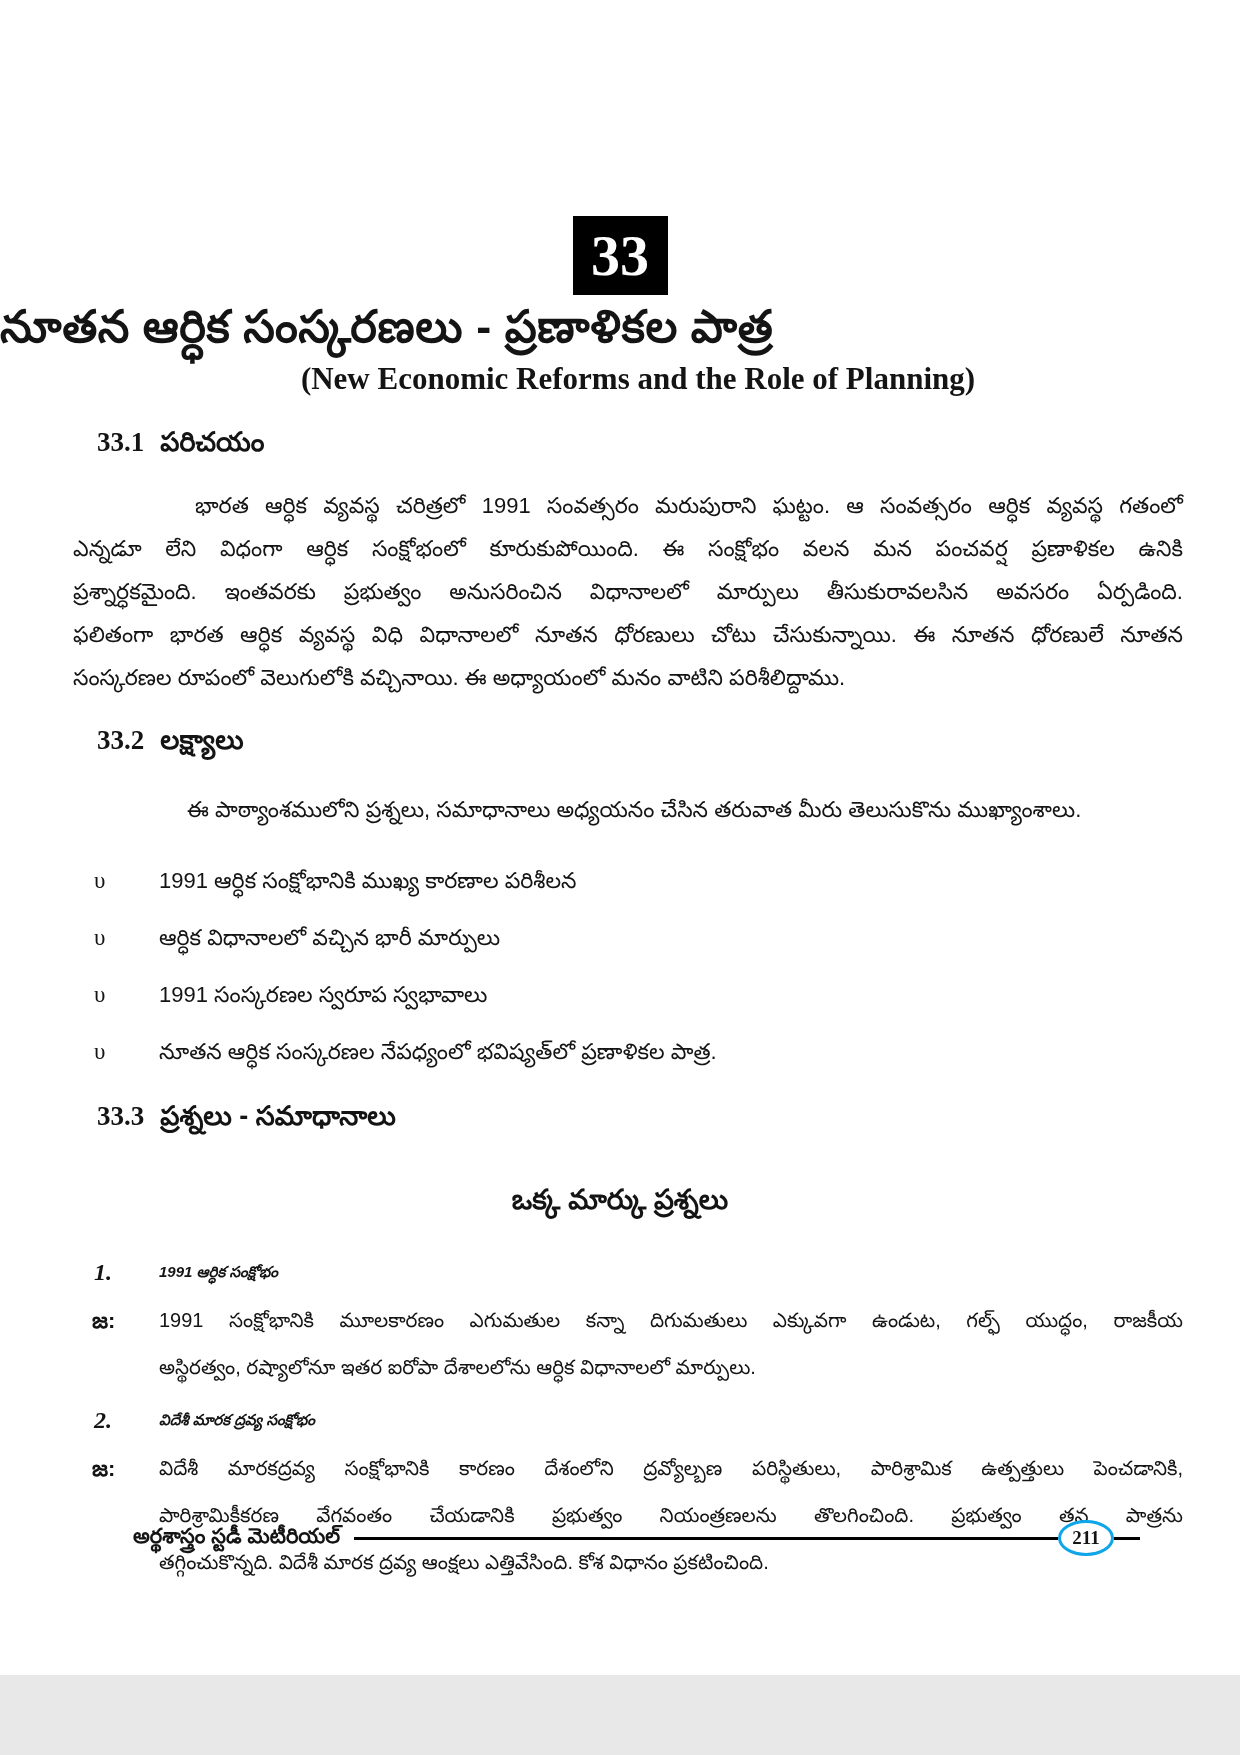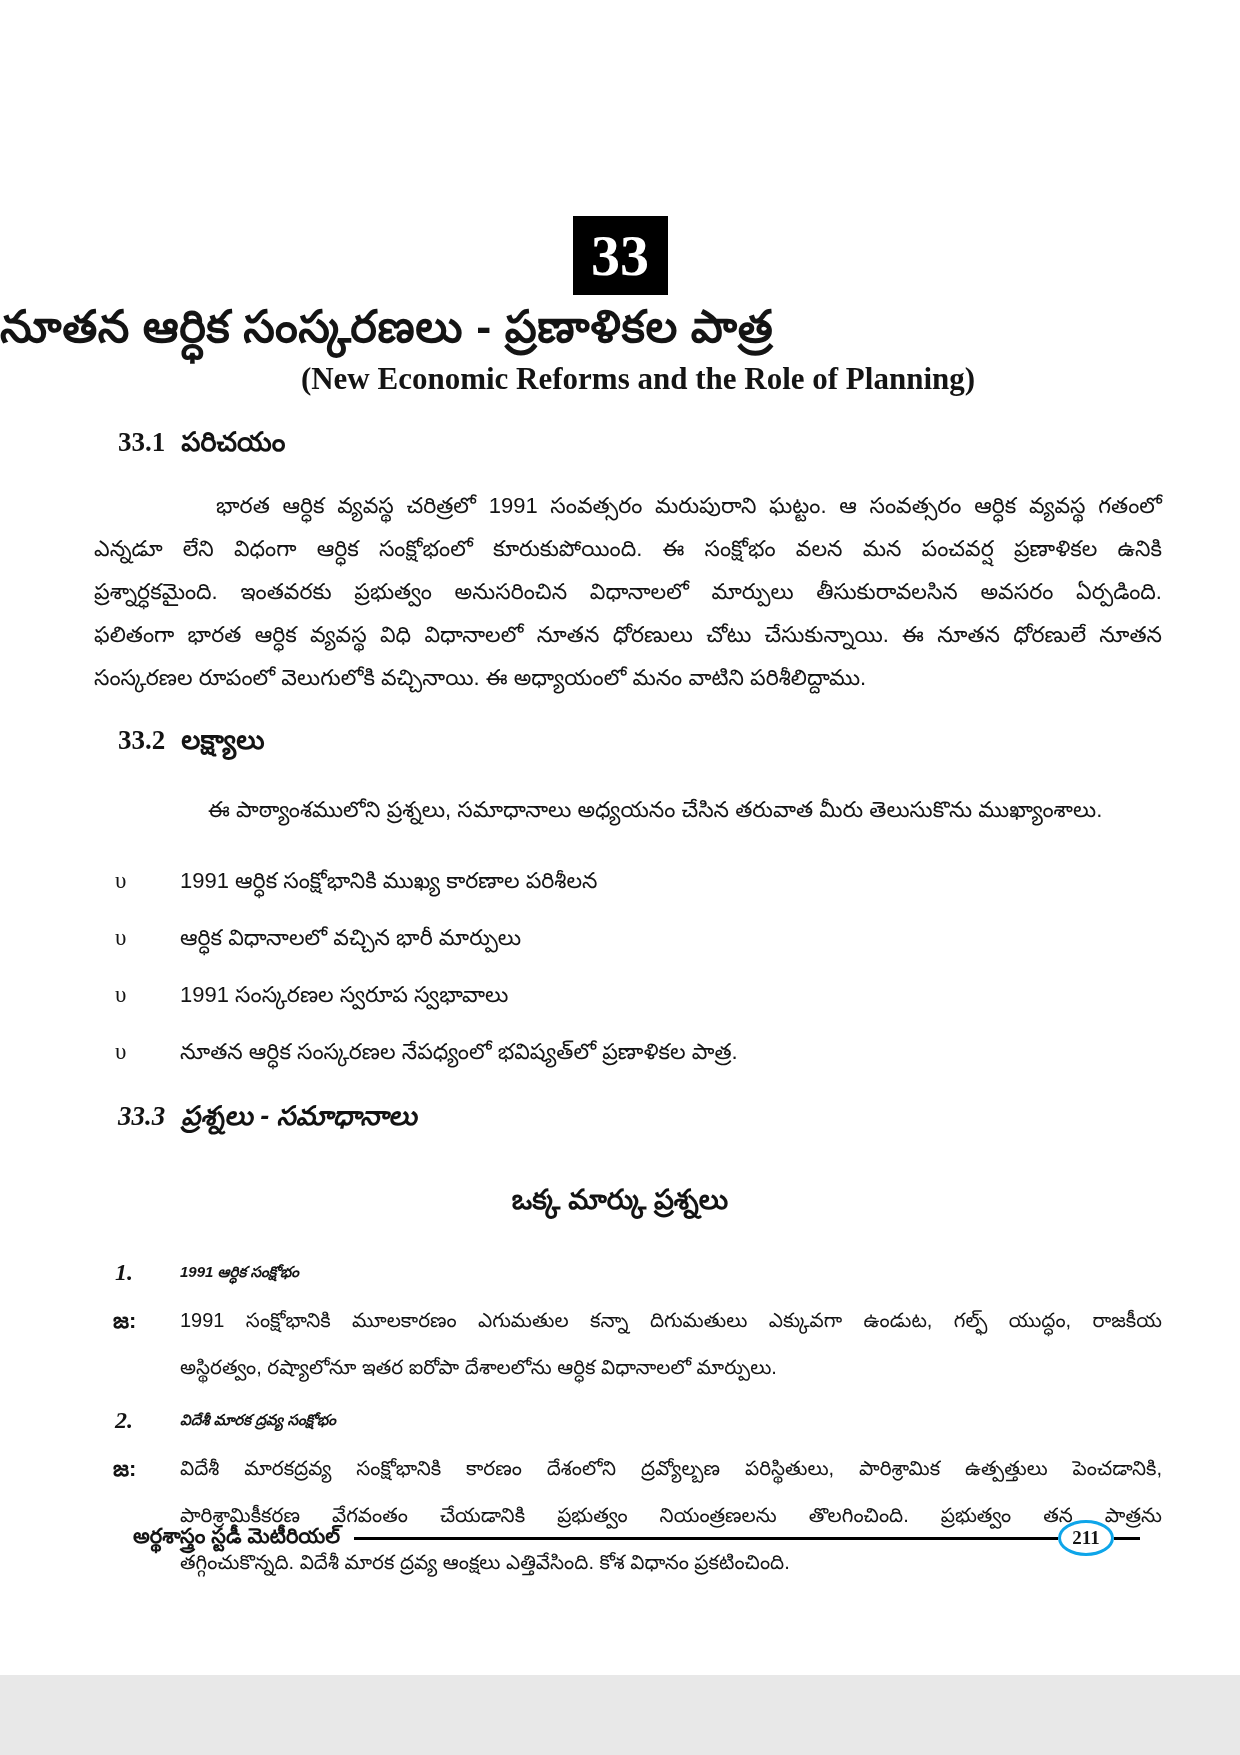--- a/index.html
+++ b/index.html
@@ -6,21 +6,21 @@
   html,body { background:#e8e8e8; }
   .page {
     position:relative;
     width:1240px; height:1675px;
     margin:0 auto;
     background:#ffffff;
     color:#141414;
     font-family:"Liberation Sans","DejaVu Sans",sans-serif;
     overflow:hidden;
   }
-  .content { padding:0 78px; }
+  .content { padding:0 57px; }
 
   .chapter-box {
     margin:216px auto 0 auto;
     width:95px; height:79px;
     background:#000000;
     display:flex; align-items:center; justify-content:center;
   }
   .chapter-box .num {
     color:#ffffff;
     font-family:"Liberation Serif","DejaVu Serif",serif;
@@ -48,21 +48,21 @@
     font-size:27px;
     padding-left:40px;
     display:flex; align-items:baseline; gap:16px;
   }
   .section-heading .sec-num {
     font-family:"Liberation Serif","DejaVu Serif",serif;
     font-weight:bold;
   }
   .sh-1 { margin-top:30px; }
   .sh-2 { margin-top:26px; }
-  .sh-3 { margin-top:34px;font-style:italic; }
+  .sh-3 { margin-top:34px; }
 
   .body-text { font-size:22px; }
 
   .para { margin-top:20px;margin-left:16px; }
   .para-line {
     line-height:43px;
     text-align:justify;
     text-align-last:justify;
   }
   .para-line.first { text-indent:122px; }

